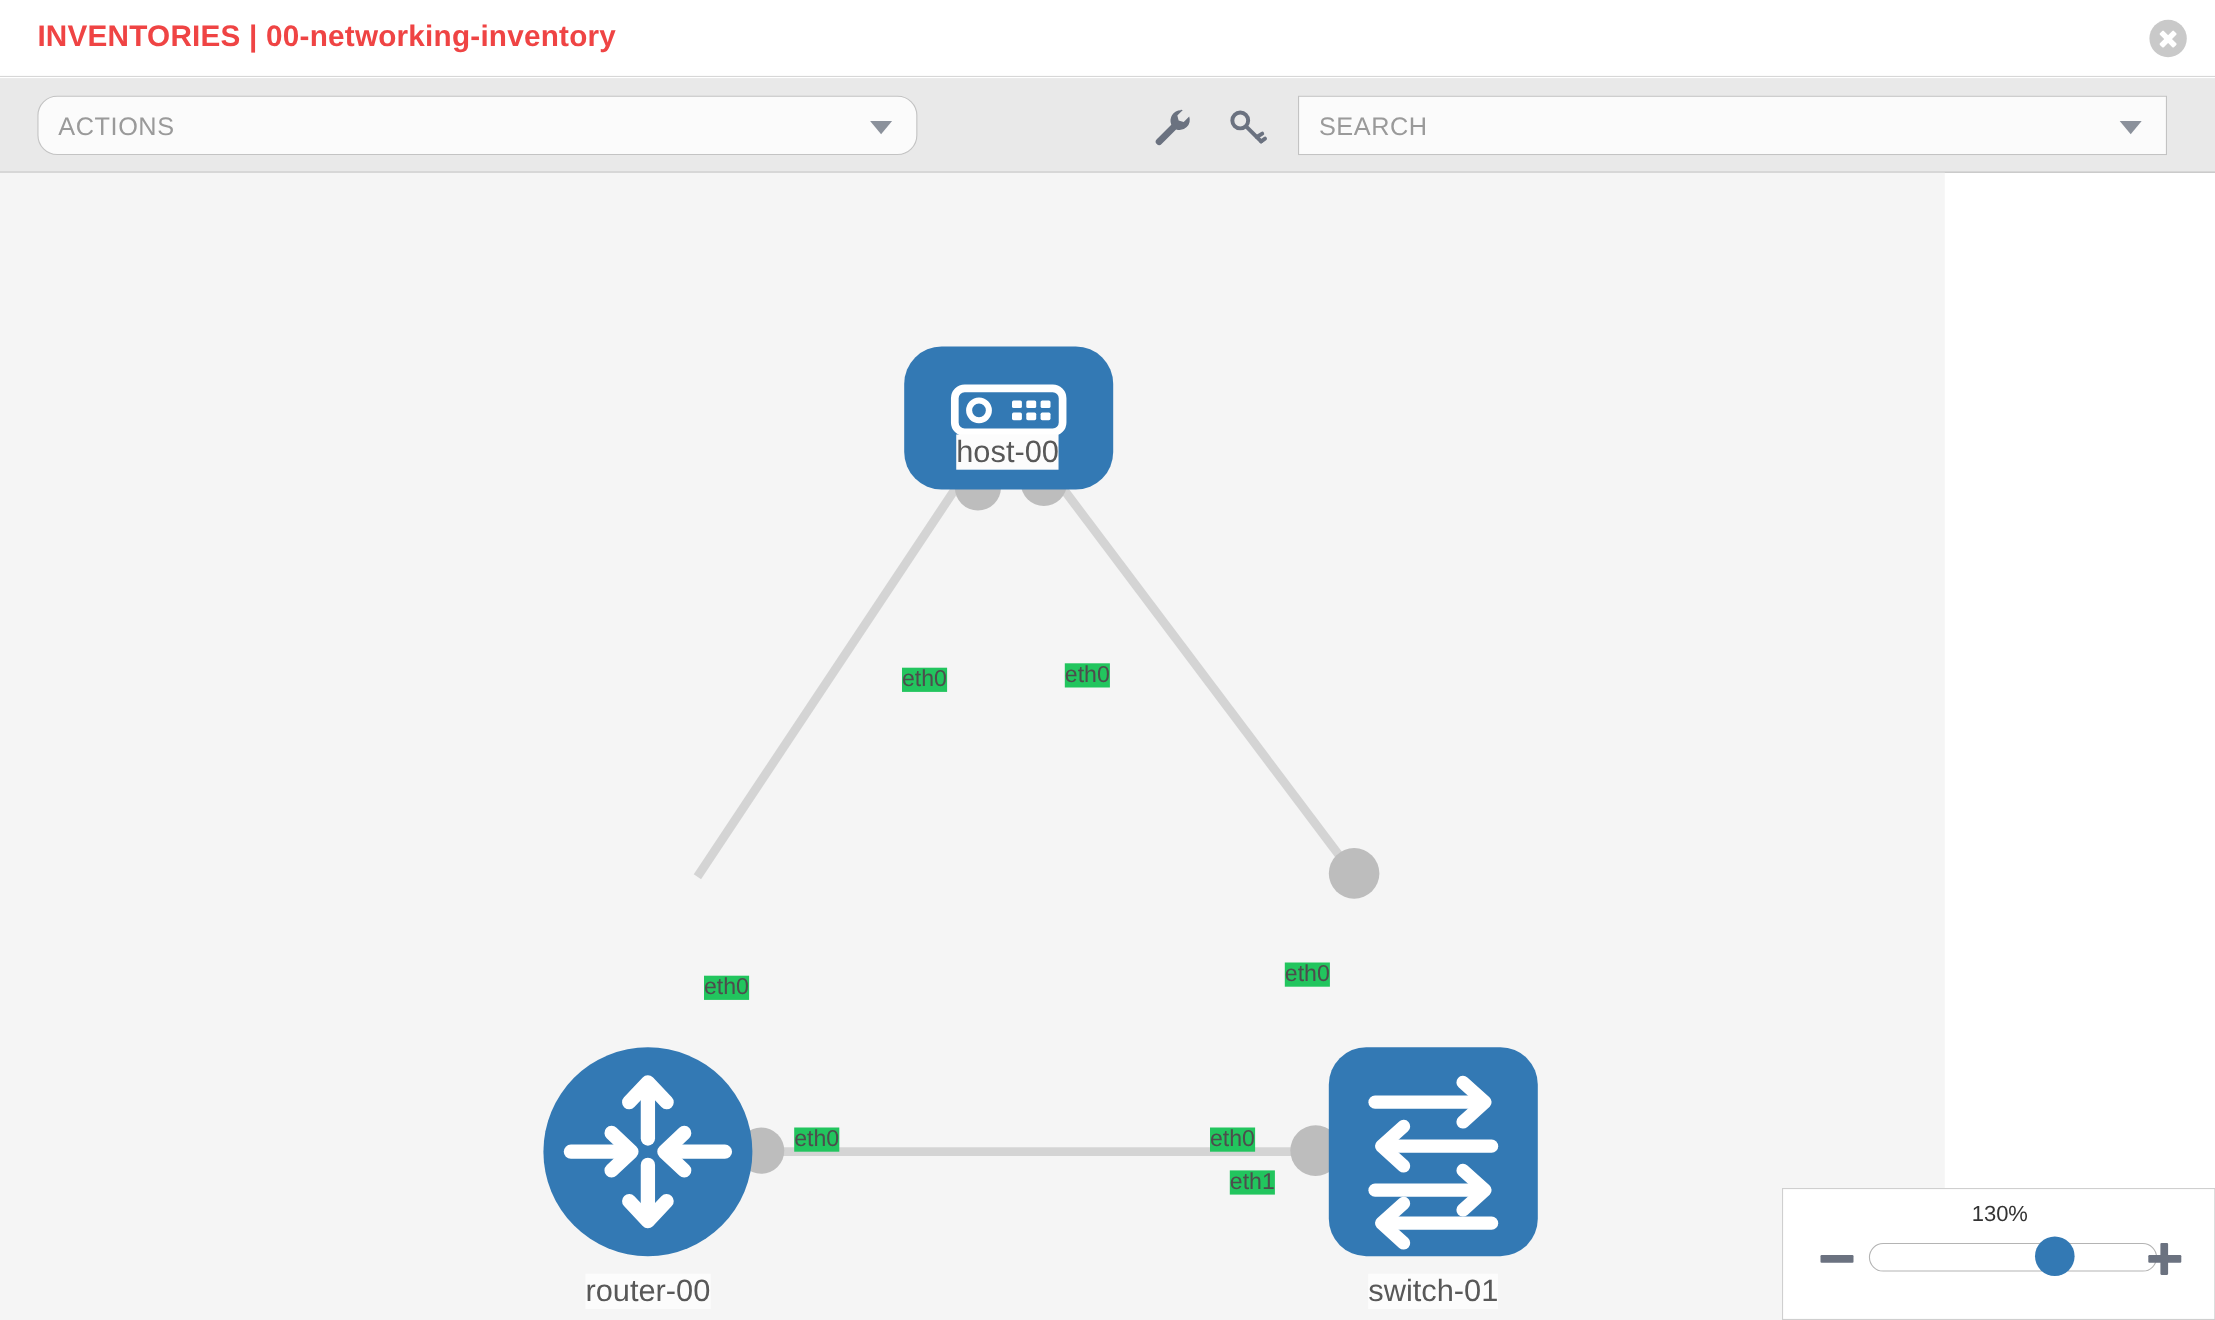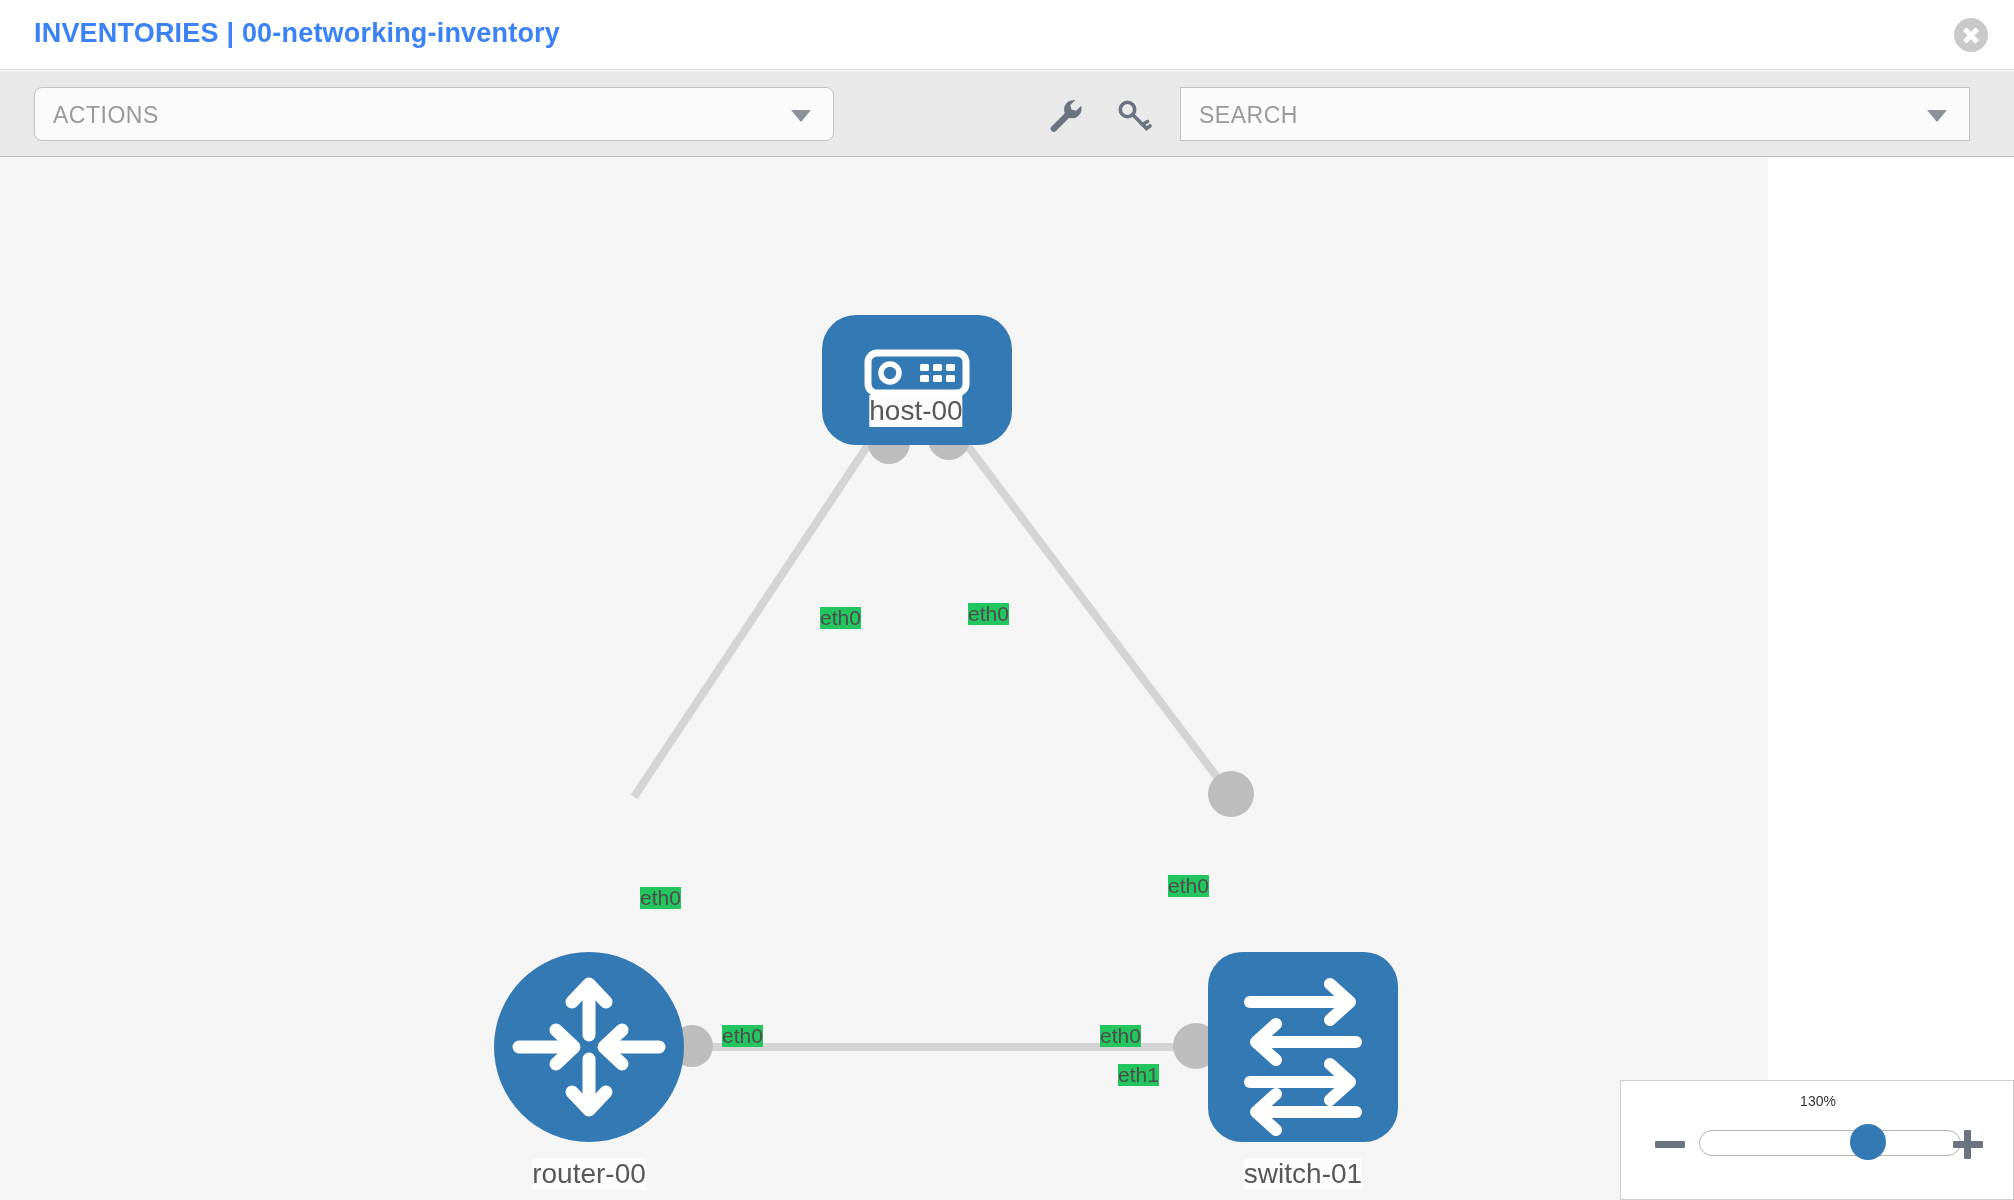--- a/index.html
+++ b/index.html
@@ -28,21 +28,21 @@
     background: #ffffff;
     border-bottom: 1px solid #d7d7d7;
     box-sizing: border-box;
   }
   .header-title {
     position: absolute;
     left: 34px;
     top: 18px;
     font-size: 27px;
     font-weight: bold;
-    color: #3b82f6;
+    color: #ef4444;
     letter-spacing: 0.2px;
     white-space: nowrap;
   }
   .close-btn {
     position: absolute;
     right: 26px;
     top: 18px;
     width: 34px;
     height: 34px;
     border-radius: 50%;
@@ -73,21 +73,21 @@
   }
 
   .actions-select {
     position: absolute;
     left: 34px;
     top: 16px;
     width: 800px;
     height: 54px;
     background: #fbfbfb;
     border: 1px solid #c3c3c3;
-    border-radius: 8px;
+    border-radius: 18px;
     box-sizing: border-box;
     cursor: pointer;
   }
   .actions-select .label {
     position: absolute;
     left: 18px;
     top: 14px;
     font-size: 23px;
     color: #9a9a9a;
     letter-spacing: 0.5px;
@@ -177,21 +177,21 @@
     background: #ffffff;
     border: 1px solid #cfcfcf;
     box-sizing: border-box;
   }
   .zoom-pct {
     position: absolute;
     top: 12px;
     left: 0;
     width: 394px;
     text-align: center;
-    font-size: 14px;
+    font-size: 20px;
     color: #333333;
   }
   .zoom-minus, .zoom-plus {
     position: absolute;
     top: 46px;
     width: 34px;
     height: 34px;
     cursor: pointer;
   }
   .zoom-minus { left: 32px; }

